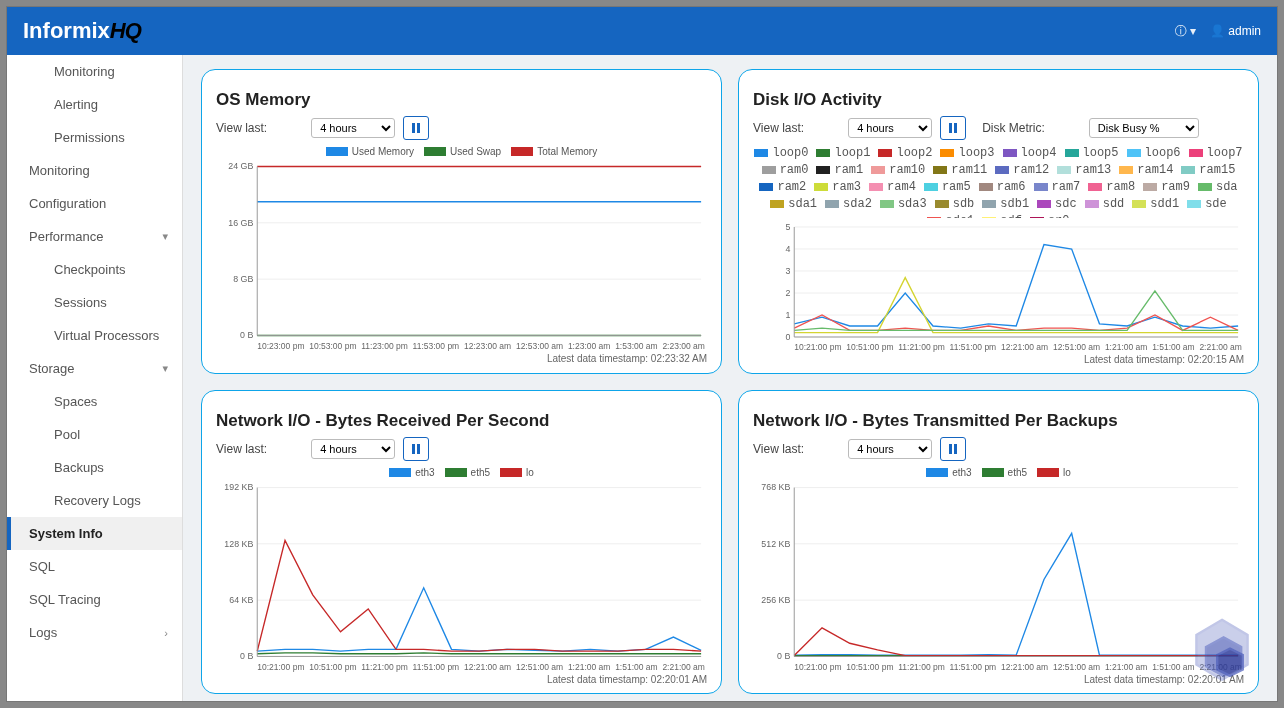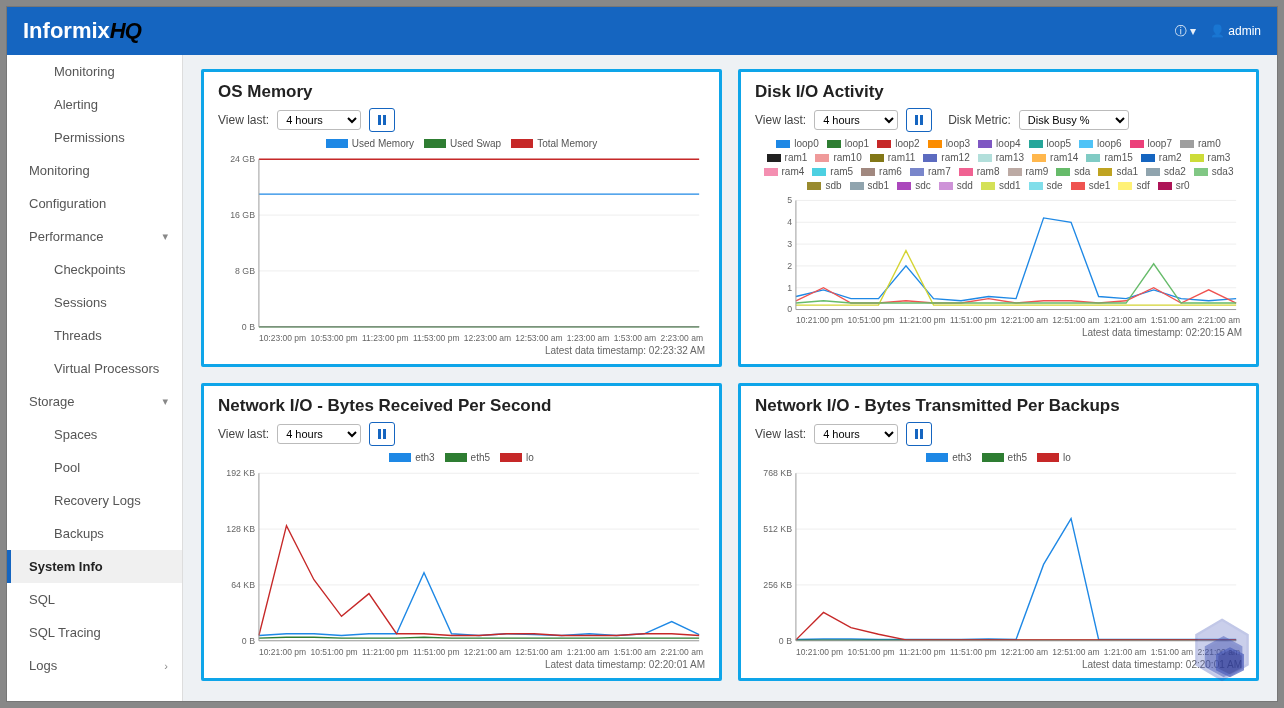--- a/index.html
+++ b/index.html
@@ -11,31 +11,31 @@
   .top-right { margin-left:auto; display:flex; align-items:center; gap:14px; font-size:12px; }
   .top-right .ico { opacity:.9; }
   .body { display:flex; height:648px; }
   .sidebar { width:176px; background:#fff; border-right:1px solid #ddd; overflow-y:auto; font-size:13px; color:#555; }
   .nav-item { padding:9px 14px 9px 22px; cursor:pointer; display:flex; align-items:center; }
   .nav-item.sub { padding-left:47px; }
   .nav-item .chev { margin-left:auto; font-size:11px; color:#888; }
   .nav-item.active { background:#f0f0f0; color:#222; font-weight:600; border-left:4px solid #1565c0; padding-left:18px; }
   .main { flex:1; padding:14px 18px; overflow:auto; background:#eef1f4; }
   .grid { display:grid; grid-template-columns: 1fr 1fr; gap:16px; }
-  .card { background:#fff; border:3px solid #0ea5e9; border-radius:2px; padding:10px 14px 8px; position:relative; }
+  .card { background:#fff; border:1px solid #0ea5e9; border-radius:14px; padding:20px 14px 8px; position:relative; }
   .card h2 { font-size:17px; font-weight:600; color:#222; margin-bottom:6px; }
   .controls { display:flex; align-items:center; gap:8px; font-size:12px; color:#444; margin-bottom:6px; }
-  .controls select { font-size:11px; padding:2px 4px; border:1px solid #bbb; border-radius:3px; background:#fff; }
+  .controls select { font-size:11px; padding:2px 4px; border:1px solid #bbb; border-radius:3px; background:#fff;margin-left:36px; }
   .pause-btn { width:26px; height:24px; border:1px solid #1565c0; border-radius:3px; background:#fff; display:flex; align-items:center; justify-content:center; cursor:pointer; }
   .pause-btn .bars { width:8px; height:10px; border-left:3px solid #1565c0; border-right:3px solid #1565c0; }
   .legend { display:flex; flex-wrap:wrap; justify-content:center; gap:4px 10px; font-size:10px; color:#555; margin-bottom:4px; }
   .legend .item { display:flex; align-items:center; gap:4px; }
   .legend .sw { width:22px; height:9px; }
   .legend.small .sw { width:14px; height:8px; }
-  .legend.small { gap:3px 8px; font-size:10px; max-height:72px; overflow:hidden; }
+  .legend.small { gap:3px 8px; font-size:12px; max-height:72px; overflow:hidden;font-family:Liberation Mono, monospace; }
   .chart { position:relative; height:180px; }
   .chart.short { height:120px; }
   .chart svg { width:100%; height:100%; }
   .footer-ts { text-align:right; font-size:10px; color:#666; margin-top:2px; }
   .watermark { position:absolute; right:10px; bottom:6px; font-size:48px; font-weight:700; color:#2a2558; font-family:Georgia,serif; letter-spacing:-2px; pointer-events:none; display:flex; align-items:center; gap:6px; opacity:.92; }
   .watermark svg { width:90px; height:80px; }
   .xlabels { display:flex; justify-content:space-between; font-size:8.5px; color:#666; padding:0 2px; }
 </style>
 </head>
 <body>
@@ -73,40 +73,37 @@
           <span>Performance</span>
           <span class="chev">▾</span>
         </div>
         <div class="nav-item sub">
           <span>Checkpoints</span>
         </div>
         <div class="nav-item sub">
           <span>Sessions</span>
         </div>
         <div class="nav-item sub">
-          <span>Threads</span>
-        </div>
-        <div class="nav-item sub">
           <span>Virtual Processors</span>
         </div>
         <div class="nav-item">
           <span>Storage</span>
           <span class="chev">▾</span>
         </div>
         <div class="nav-item sub">
           <span>Spaces</span>
         </div>
         <div class="nav-item sub">
           <span>Pool</span>
         </div>
         <div class="nav-item sub">
+          <span>Backups</span>
+        </div>
+        <div class="nav-item sub">
           <span>Recovery Logs</span>
-        </div>
-        <div class="nav-item sub">
-          <span>Backups</span>
         </div>
         <div class="nav-item active">
           <span>System Info</span>
         </div>
         <div class="nav-item">
           <span>SQL</span>
         </div>
         <div class="nav-item">
           <span>SQL Tracing</span>
         </div>

